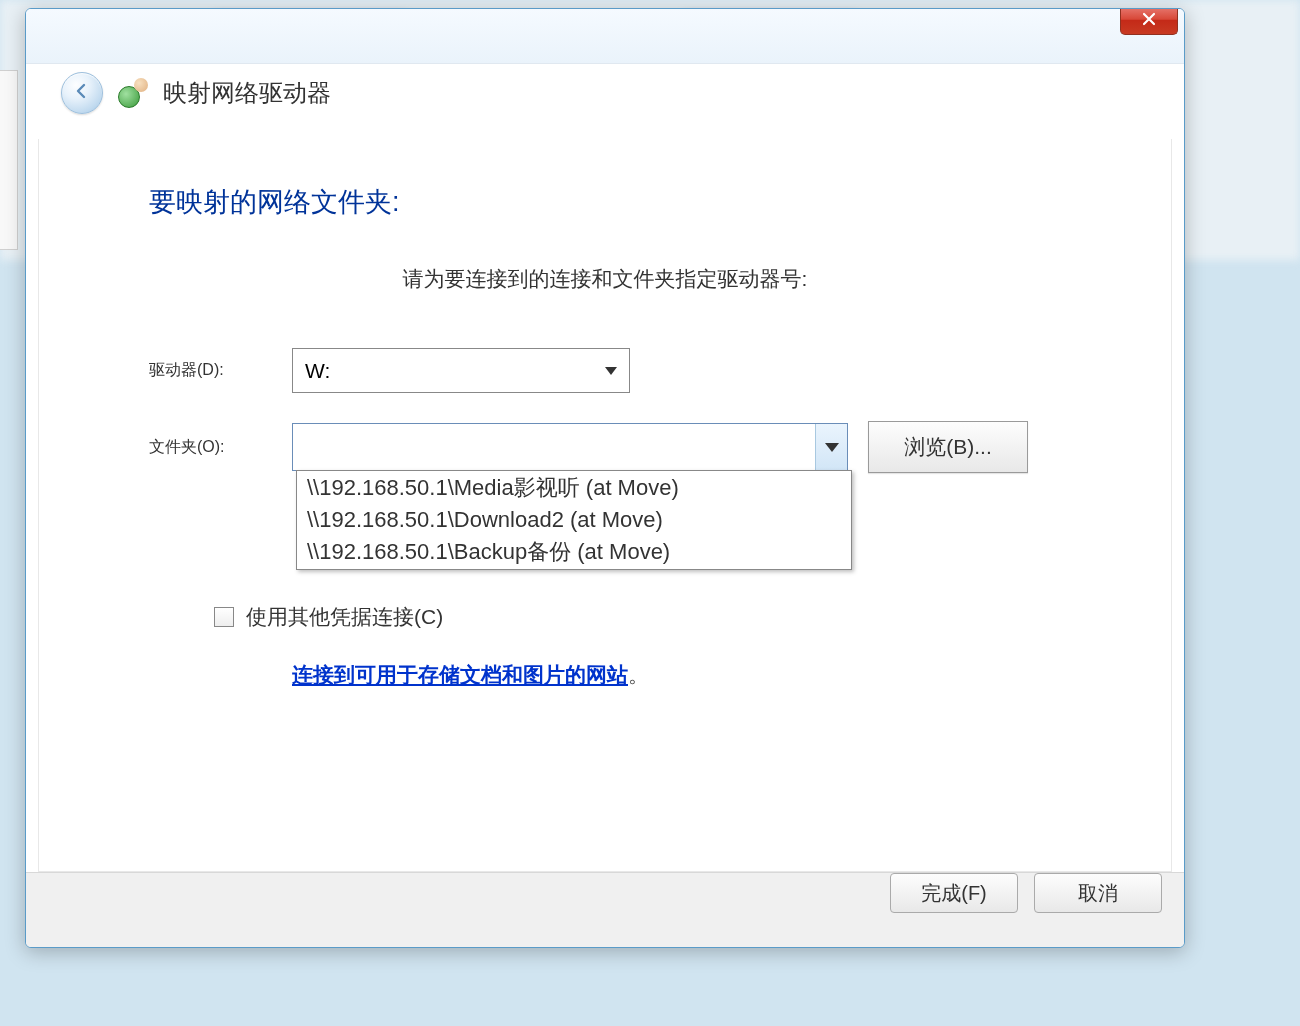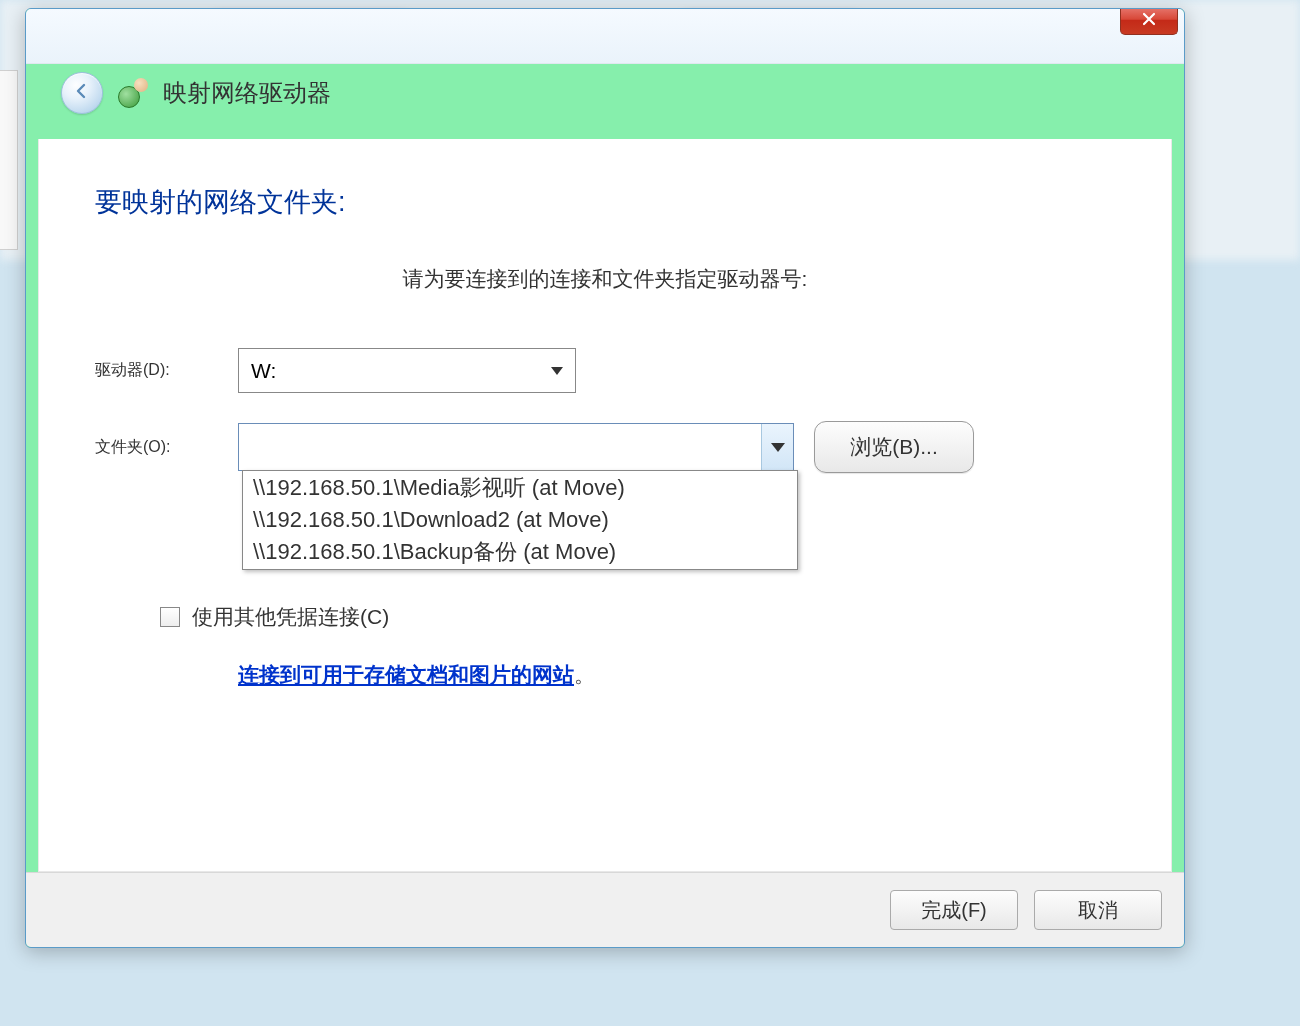--- a/index.html
+++ b/index.html
@@ -67,21 +67,21 @@
       width: 18px; height: 180px;
       background: #f8f8f8;
       border: 1px solid #d0d0d0;
       border-left: none;
     }
 
     .dialog {
       position: absolute;
       top: 8px; left: 25px;
       width: 1160px; height: 940px;
-      background: #86efac;
+      background: #ffffff;
       border: 1px solid #5a9bc8;
       border-radius: 6px;
       box-shadow: 0 4px 20px rgba(0,0,0,0.25);
       overflow: hidden;
     }
 
     .titlebar {
       position: absolute;
       top: 0; left: 0; right: 0;
       height: 55px;
@@ -145,21 +145,21 @@
       font-size: 24px;
       color: #333;
     }
 
     .content {
       position: absolute;
       top: 130px; left: 12px; right: 12px; bottom: 75px;
       background: #fff;
       border: 1px solid #e8e8e8;
       border-top: none;
-      padding: 45px 56px;
+      padding: 45px 110px;
     }
 
     .heading {
       font-size: 27px;
       color: #003399;
       margin-bottom: 45px;
     }
     .instruction {
       font-size: 21px;
       color: #333;
@@ -238,21 +238,21 @@
       font-size: 22px;
       color: #333;
       cursor: pointer;
     }
 
     .browse-btn {
       margin-left: 20px;
       width: 160px; height: 52px;
       background: linear-gradient(to bottom, #fdfdfd, #e8e8e8);
       border: 1px solid #9a9a9a;
-      border-radius: 12px;
+      border-radius: 0;
       font-size: 21px;
       color: #333;
       cursor: pointer;
       box-shadow: 0 1px 1px rgba(0,0,0,0.1);
     }
 
     .checkbox-row {
       display: flex;
       align-items: center;
       margin-left: 65px;
@@ -286,21 +286,21 @@
     }
 
     .footer {
       position: absolute;
       bottom: 0; left: 0; right: 0;
       height: 75px;
       background: #f0f0f0;
       border-top: 1px solid #d8d8d8;
       display: flex;
       justify-content: flex-end;
-      align-items: center;
+      align-items: flex-start;
       gap: 16px;
       padding-right: 22px;
     }
     .footer-btn {
       width: 128px; height: 40px;
       background: linear-gradient(to bottom, #fdfdfd, #e8e8e8);
       border: 1px solid #aaa;
       border-radius: 4px;
       font-size: 20px;
       color: #333;

